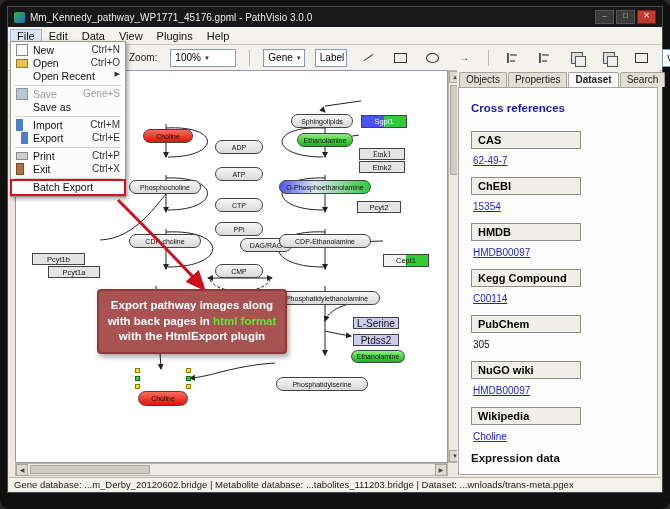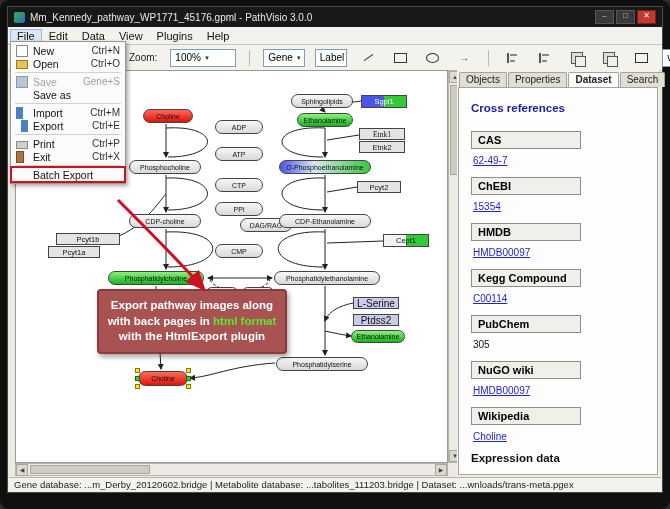--- a/index.html
+++ b/index.html
@@ -47,21 +47,21 @@
   
   .main{position:absolute;top:63px;left:1px;right:1px;bottom:16px;}
   .canvas{position:absolute;left:6px;top:0;width:433px;bottom:13px;background:#fff;border:1px solid #9a9a9a;box-sizing:border-box;overflow:hidden;}
   .edges{position:absolute;left:0;top:0;}
   .vscroll{position:absolute;left:439px;width:14px;top:0;bottom:13px;background:#eceae4;border:1px solid #b8b5ac;box-sizing:border-box;}
   .hscroll{position:absolute;left:6px;width:433px;height:13px;bottom:0;background:#eceae4;border:1px solid #b8b5ac;box-sizing:border-box;}
   .sb-btn{position:absolute;width:12px;height:12px;background:#dcd9d1;border:1px solid #a9a69d;font-size:6px;color:#444;text-align:center;line-height:11px;box-sizing:border-box;}
   .sb-thumb{position:absolute;background:#cfccc3;border:1px solid #a9a69d;box-sizing:border-box;}
 
   
-  .node{position:absolute;display:flex;align-items:center;justify-content:center;font-size:7px;color:#111;border:1px solid #444;box-sizing:border-box;background:#ececec;white-space:nowrap;overflow:hidden;}
+  .node{position:absolute;display:flex;align-items:center;justify-content:center;font-size:7px;color:#111;border:1px solid #444;box-sizing:border-box;background:#ececec;white-space:nowrap;overflow:hidden;margin-top:20px;}
   .n-met{border-radius:8px;background:linear-gradient(#f7f7f7,#d9d9d9);}
   .n-met-sm{border-radius:7px;background:linear-gradient(#f7f7f7,#d9d9d9);font-size:6px;}
   .n-met-red{border-radius:8px;background:linear-gradient(#ff6a5e,#e01408);}
   .n-met-green{border-radius:8px;background:linear-gradient(#8cf07e,#17b31f);}
   .n-met-bluegreen{border-radius:8px;background:linear-gradient(90deg,#4d54e8 0%,#d9e6f2 38%,#35c93a 100%);}
   .n-gene{background:#e4e4e4;font-size:7.5px;}
   .n-gene-bluegreen{background:linear-gradient(90deg,#4d54e8 50%,#35c93a 50%);font-size:7.5px;color:#fff;}
   .n-gene-greenright{background:linear-gradient(90deg,#f2f2f2 50%,#35c93a 50%);font-size:7.5px;}
   .n-gene-lavender{background:#ccccee;font-size:10px;}
   .handle{position:absolute;width:5px;height:5px;background:#ffe11a;border:1px solid #8a7a00;box-sizing:border-box;}
@@ -78,21 +78,21 @@
   .sec-header{display:inline-block;border:1px solid #8f8c84;background:#f1efe9;padding:2px 6px;font-weight:bold;font-size:11px;min-width:110px;box-sizing:border-box;}
   .sec-link{display:block;color:#2323cc;text-decoration:underline;font-size:10px;margin:6px 0 10px 2px;}
   .sec-link.plain{color:#111;text-decoration:none;}
   .footer-heading{font-weight:bold;font-size:11.5px;margin-top:10px;color:#111;}
 
   
   .statusbar{position:absolute;left:1px;right:1px;bottom:1px;height:14px;background:#f4f2ec;border-top:1px solid #b8b5ac;font-size:9.5px;color:#222;padding:1px 5px;box-sizing:border-box;white-space:nowrap;overflow:hidden;}
 
   
   .filemenu{position:absolute;left:10px;top:41px;width:112px;background:#fbfbfb;border:1px solid #9a978e;box-shadow:2px 2px 4px rgba(0,0,0,.35);z-index:50;padding:2px 1px;}
-  .menu-row{display:flex;align-items:center;height:13px;font-size:10.5px;padding:0 4px;color:#111;}
+  .menu-row{display:flex;height:13px;font-size:10.5px;padding:0 4px;color:#111;}
   .menu-row.disabled{color:#a0a0a0;}
   .menu-row.highlighted{outline:2px solid #cf1020;outline-offset:0px;}
   .menu-sep{height:1px;background:#d4d1c8;margin:2px 3px;}
   .mi{width:12px;height:12px;margin-right:5px;flex:none;box-sizing:border-box;}
   .mi-new{background:#fff;border:1px solid #888;}
   .mi-open{background:#e8c34f;border:1px solid #9a7b1d;height:9px;margin-top:2px;}
   .mi-save{background:#b9c6d4;border:1px solid #8c98a6;}
   .mi-import{background:linear-gradient(90deg,#4d7fc4 60%,transparent 60%);}
   .mi-export{background:linear-gradient(270deg,#4d7fc4 60%,transparent 60%);}
   .mi-print{background:#cfcfcf;border:1px solid #8a8a8a;height:8px;margin-top:2px;}
@@ -236,21 +236,21 @@
           <div class="node n-met" style="left: 113px; top: 89px; width: 72px; height: 14px;">Phosphocholine</div>
           <div class="node n-met-bluegreen" style="left: 263px; top: 89px; width: 92px; height: 14px;">O-Phosphoethanolamine</div>
           <div class="node n-met" style="left: 199px; top: 107px; width: 48px; height: 14px;">CTP</div>
           <div class="node n-gene" style="left: 341px; top: 110px; width: 44px; height: 12px;">Pcyt2</div>
           <div class="node n-met" style="left: 199px; top: 131px; width: 48px; height: 14px;">PPi</div>
           <div class="node n-met" style="left: 113px; top: 143px; width: 72px; height: 14px;">CDP-choline</div>
           <div class="node n-met" style="left: 224px; top: 147px; width: 52px; height: 14px;">DAG/RAG</div>
           <div class="node n-met" style="left: 263px; top: 143px; width: 92px; height: 14px;">CDP-Ethanolamine</div>
           <div class="node n-gene-greenright" style="left: 367px; top: 163px; width: 46px; height: 13px;">Cept1</div>
           <div class="node n-met" style="left: 199px; top: 173px; width: 48px; height: 14px;">CMP</div>
-          <div class="node n-gene" style="left: 40px; top: 162px; width: 64px; height: 12px;">Pcyt1b</div>
+          <div class="node n-gene" style="left: 16px; top: 162px; width: 53px; height: 12px;">Pcyt1b</div>
           <div class="node n-gene" style="left: 32px; top: 175px; width: 52px; height: 12px;">Pcyt1a</div>
           <div class="node n-met-green" style="left: 92px; top: 200px; width: 96px; height: 14px;">Phosphatidylcholine</div>
           <div class="node n-met-sm" style="left: 190px; top: 216px; width: 32px; height: 11px;">S-AH</div>
           <div class="node n-met-sm" style="left: 226px; top: 216px; width: 32px; height: 11px;">S-AM</div>
           <div class="node n-met" style="left: 258px; top: 200px; width: 106px; height: 14px;">Phosphatidylethanolamine</div>
           <div class="node n-gene-lavender" style="left: 337px; top: 226px; width: 46px; height: 12px;">L-Serine</div>
           <div class="node n-gene-lavender" style="left: 337px; top: 243px; width: 46px; height: 12px;">Ptdss2</div>
           <div class="node n-met-green" style="left: 335px; top: 259px; width: 54px; height: 13px;">Ethanolamine</div>
           <div class="node n-met" style="left: 260px; top: 286px; width: 92px; height: 14px;">Phosphatidylserine</div>
           <div class="node n-met-red" style="left: 122px; top: 300px; width: 50px; height: 15px;">Choline</div>
@@ -304,20 +304,25 @@
       <div class="menu-row">
         <span class="mi mi-new"></span>
         <span class="ml">New</span>
         <span class="sc">Ctrl+N</span>
       </div>
       <div class="menu-row">
         <span class="mi mi-open"></span>
         <span class="ml">Open</span>
         <span class="sc">Ctrl+O</span>
       </div>
+      <div class="menu-row">
+        <span class="mi mi-none"></span>
+        <span class="ml">Open Recent</span>
+        <span class="sub">▶</span>
+      </div>
       <div class="menu-sep"></div>
       <div class="menu-row disabled">
         <span class="mi mi-save"></span>
         <span class="ml">Save</span>
         <span class="sc">Gene+S</span>
       </div>
       <div class="menu-row">
         <span class="mi mi-none"></span>
         <span class="ml">Save as</span>
         <span class="sc"></span>

